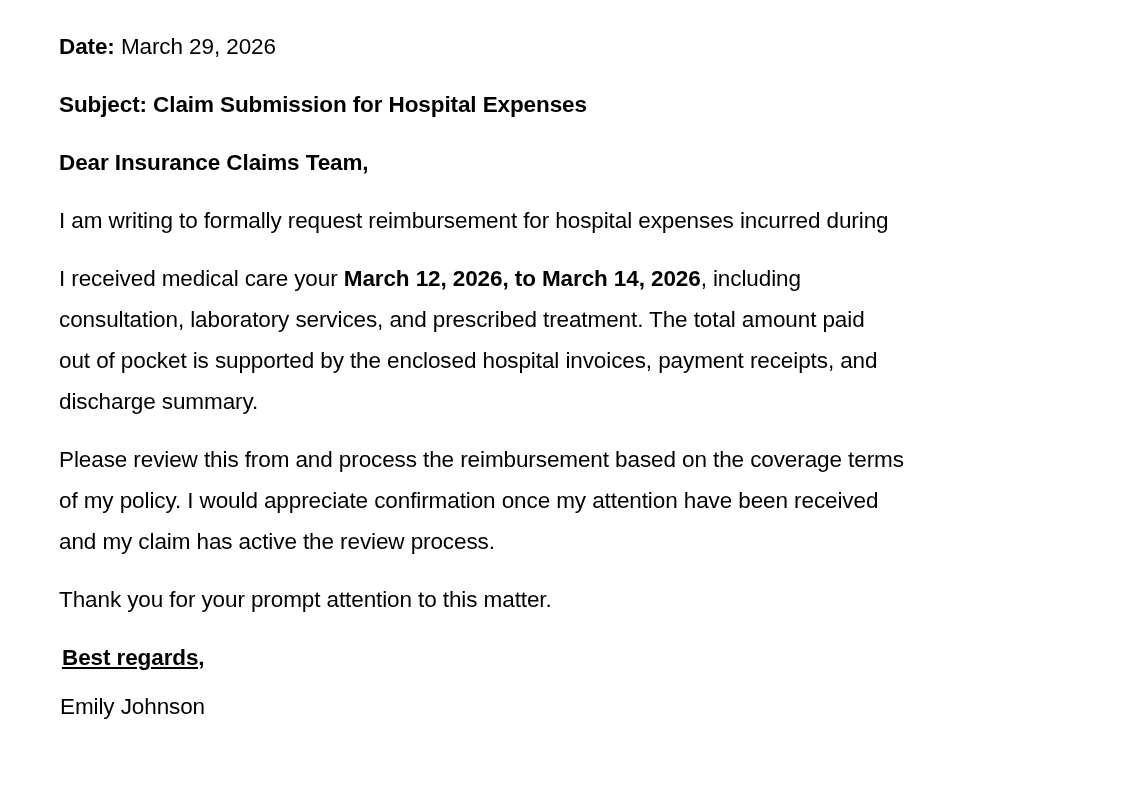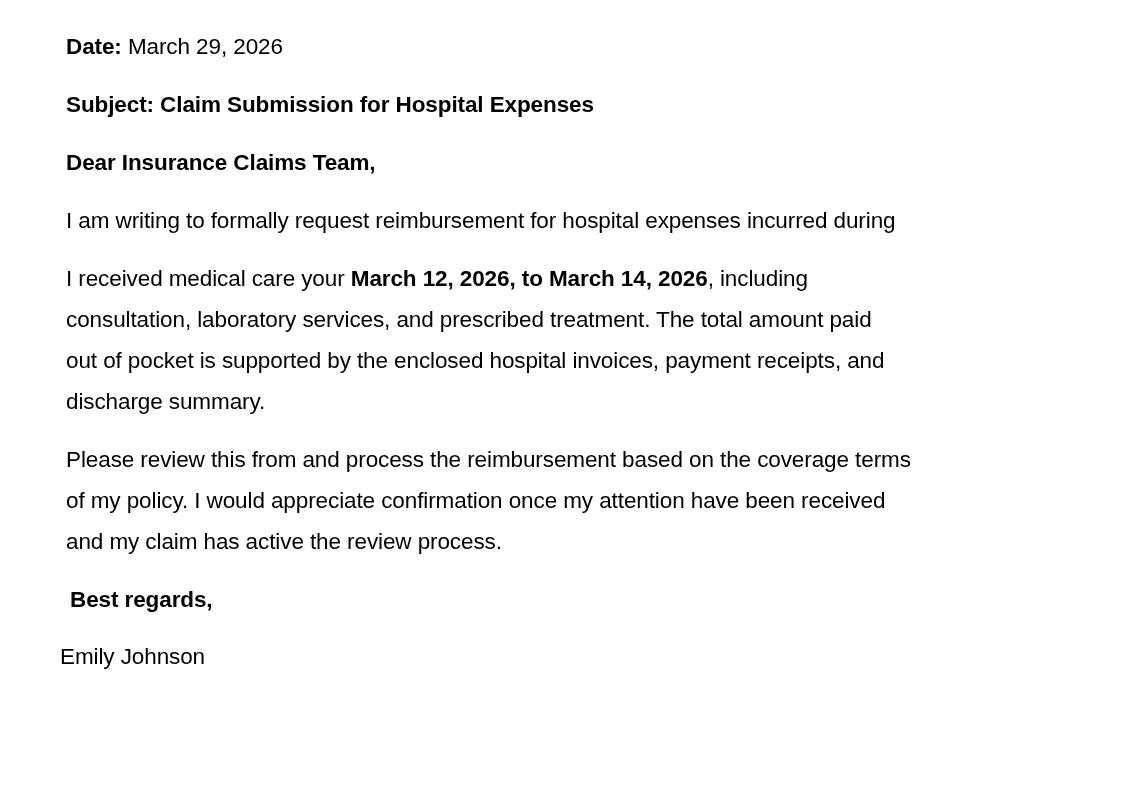--- a/index.html
+++ b/index.html
@@ -23,28 +23,28 @@
     .letter {
       position: absolute;
       left: 54px;
       top: 26px;
       width: 1040px;
       font-size: 22.5px;
       line-height: 41px;
       letter-spacing: -0.1px;
     }
     .para {
-      margin: 0 0 17px 12px;
+      margin: 0 0 17px 5px;
     }
     .line {
       display: block;
       white-space: nowrap;
     }
     .bold { font-weight: bold; }
-    .sig-close { margin: 16px; }
+    .sig-close { margin: 8px; text-decoration: underline; }
     .sig-name { margin: 6px; }
   </style>
 </head>
 <body>
 
 <div class="page">
   <div class="letter">
 
     <p class="para">
       <span class="bold">Date:</span>
@@ -65,18 +65,21 @@
       <span class="line">out of pocket is supported by the enclosed hospital invoices, payment receipts, and</span>
       <span class="line">discharge summary.</span>
     </p>
 
     <p class="para">
       <span class="line">Please review this from and process the reimbursement based on the coverage terms</span>
       <span class="line">of my policy. I would appreciate confirmation once my attention have been received</span>
       <span class="line">and my claim has active the review process.</span>
     </p>
 
+    <p class="para">
+      <span class="line">Thank you for your prompt attention to this matter.</span>
+    </p>
 
     <p class="sig-close bold">Best regards,</p>
     <p class="sig-name">Emily Johnson</p>
 
   </div>
 </div>
 
 </body></html>

